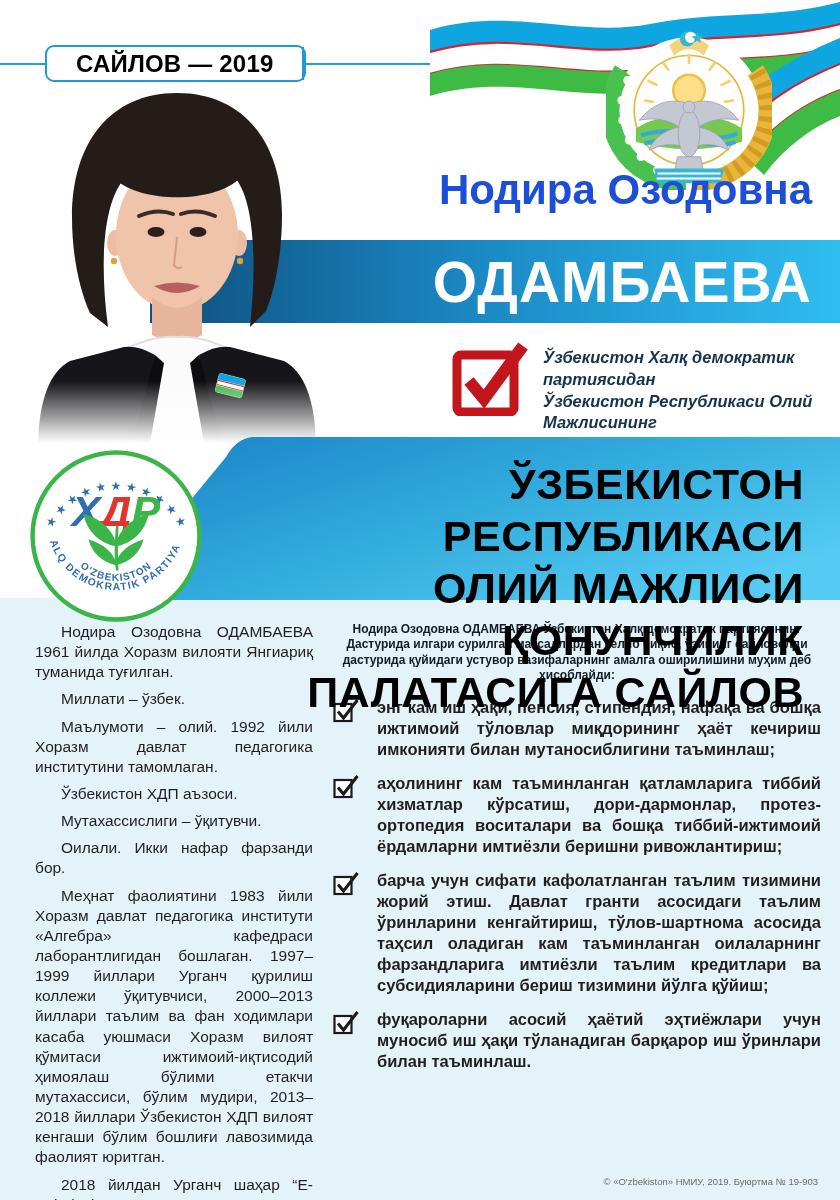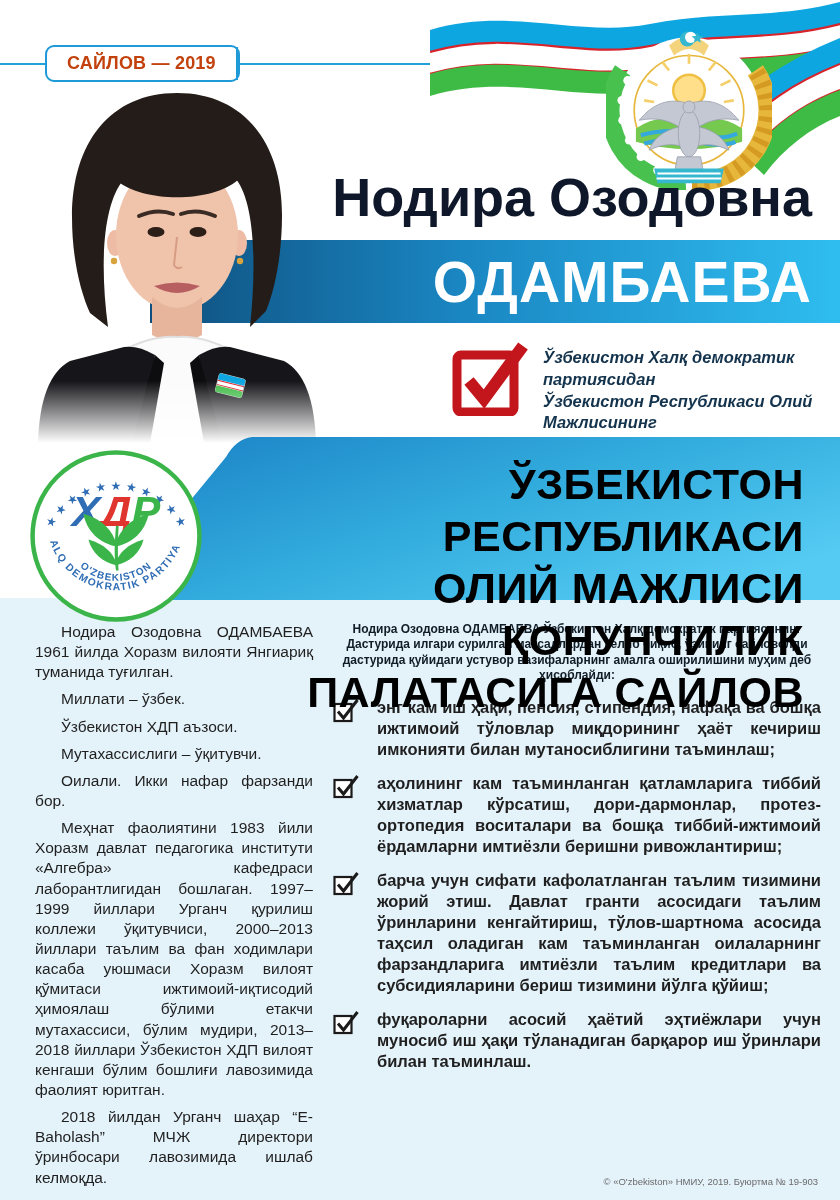--- a/index.html
+++ b/index.html
@@ -9,30 +9,30 @@
     background:#ffffff; font-family:"Liberation Sans", sans-serif;
   }
   .bg-bottom { position:absolute; left:0; top:598px; width:840px; height:602px; background:#e4f2fa; }
 
   
   .decor-line { position:absolute; left:0; top:63px; width:524px; height:2px; background:#22a2d9; }
   .badge {
     position:absolute; left:45px; top:45px; height:37px; background:#fff;
     border:2px solid #1e9ad8; border-radius:9px; display:flex; align-items:center; z-index:2;
   }
-  .badge-part { padding:0 20px; color:#c2410c; font-weight:bold; font-size:18px; letter-spacing:.2px; white-space:nowrap; }
+  .badge-part { padding:0 29px; color:#000000; font-weight:bold; font-size:24px; letter-spacing:.2px; white-space:nowrap; }
   .badge-sep { width:2px; align-self:stretch; background:#1e9ad8; }
 
   .flag-svg { position:absolute; left:430px; top:0; z-index:1; }
   .emblem-svg { position:absolute; left:606px; top:24px; z-index:2; }
 
   
   .name-first {
     position:absolute; right:28px; top:166px; z-index:2;
-    font-size:54px; font-weight:800; color:#0f172a; white-space:nowrap;
+    font-size:42px; font-weight:800; color:#1d4ed8; white-space:nowrap;
   }
   .surname-banner {
     position:absolute; left:150px; right:0; top:240px; height:83px; z-index:2;
     background:linear-gradient(90deg,#0f4f7d 0%, #1a86c2 45%, #2fbdf0 100%);
   }
   .surname-banner .surname {
     position:absolute; right:28px; top:50%; transform:translateY(-50%);
     font-size:57px; font-weight:800; color:#fff; letter-spacing:1px; white-space:nowrap;
   }
 
@@ -231,20 +231,21 @@
     </text>
     <text font-size="6" font-weight="bold" fill="#2f6db5" letter-spacing="0.8">
       <textPath href="#arcOuter" startOffset="50%" text-anchor="middle">XALQ DEMOKRATIK PARTIYASI</textPath>
     </text>
   </svg>
 
   <div class="content">
     <div class="left-col">
       <p>Нодира Озодовна ОДАМБАЕВА 1961 йилда Хоразм вилояти Янгиариқ туманида туғилган.</p>
       <p>Миллати – ўзбек.</p>
+      <p>Маълумоти – олий. 1992 йили Хоразм давлат педагогика институтини тамомлаган.</p>
       <p>Ўзбекистон ХДП аъзоси.</p>
       <p>Мутахассислиги – ўқитувчи.</p>
       <p>Оилали. Икки нафар фарзанди бор.</p>
       <p>Меҳнат фаолиятини 1983 йили Хоразм давлат педагогика институти «Алгебра» кафедраси лаборантлигидан бошлаган. 1997–1999 йиллари Урганч қурилиш коллежи ўқитувчиси, 2000–2013 йиллари таълим ва фан ходимлари касаба уюшмаси Хоразм вилоят қўмитаси ижтимоий-иқтисодий ҳимоялаш бўлими етакчи мутахассиси, бўлим мудири, 2013–2018 йиллари Ўзбекистон ХДП вилоят кенгаши бўлим бошлиғи лавозимида фаолият юритган.</p>
       <p>2018 йилдан Урганч шаҳар “E-Baholash” МЧЖ директори ўринбосари лавозимида ишлаб келмоқда.</p>
     </div>
 
     <div class="right-col">
       <p class="intro">Нодира Озодовна ОДАМБАЕВА Ўзбекистон Халқ демократик партиясининг Дастурида илгари сурилган мақсадлардан келиб чиқиб, ўзининг сайловолди дастурида қуйидаги устувор вазифаларнинг амалга оширилишини муҳим деб ҳисоблайди:</p>
 

